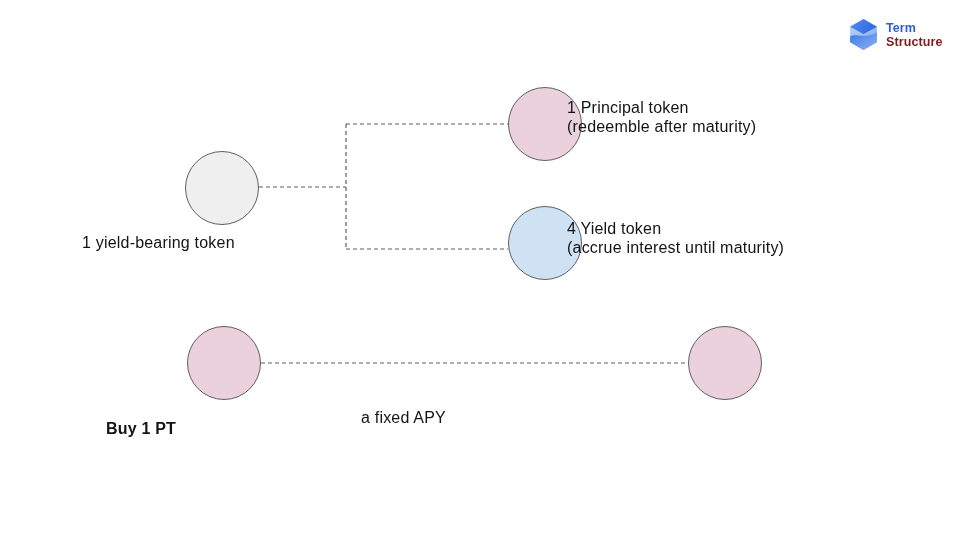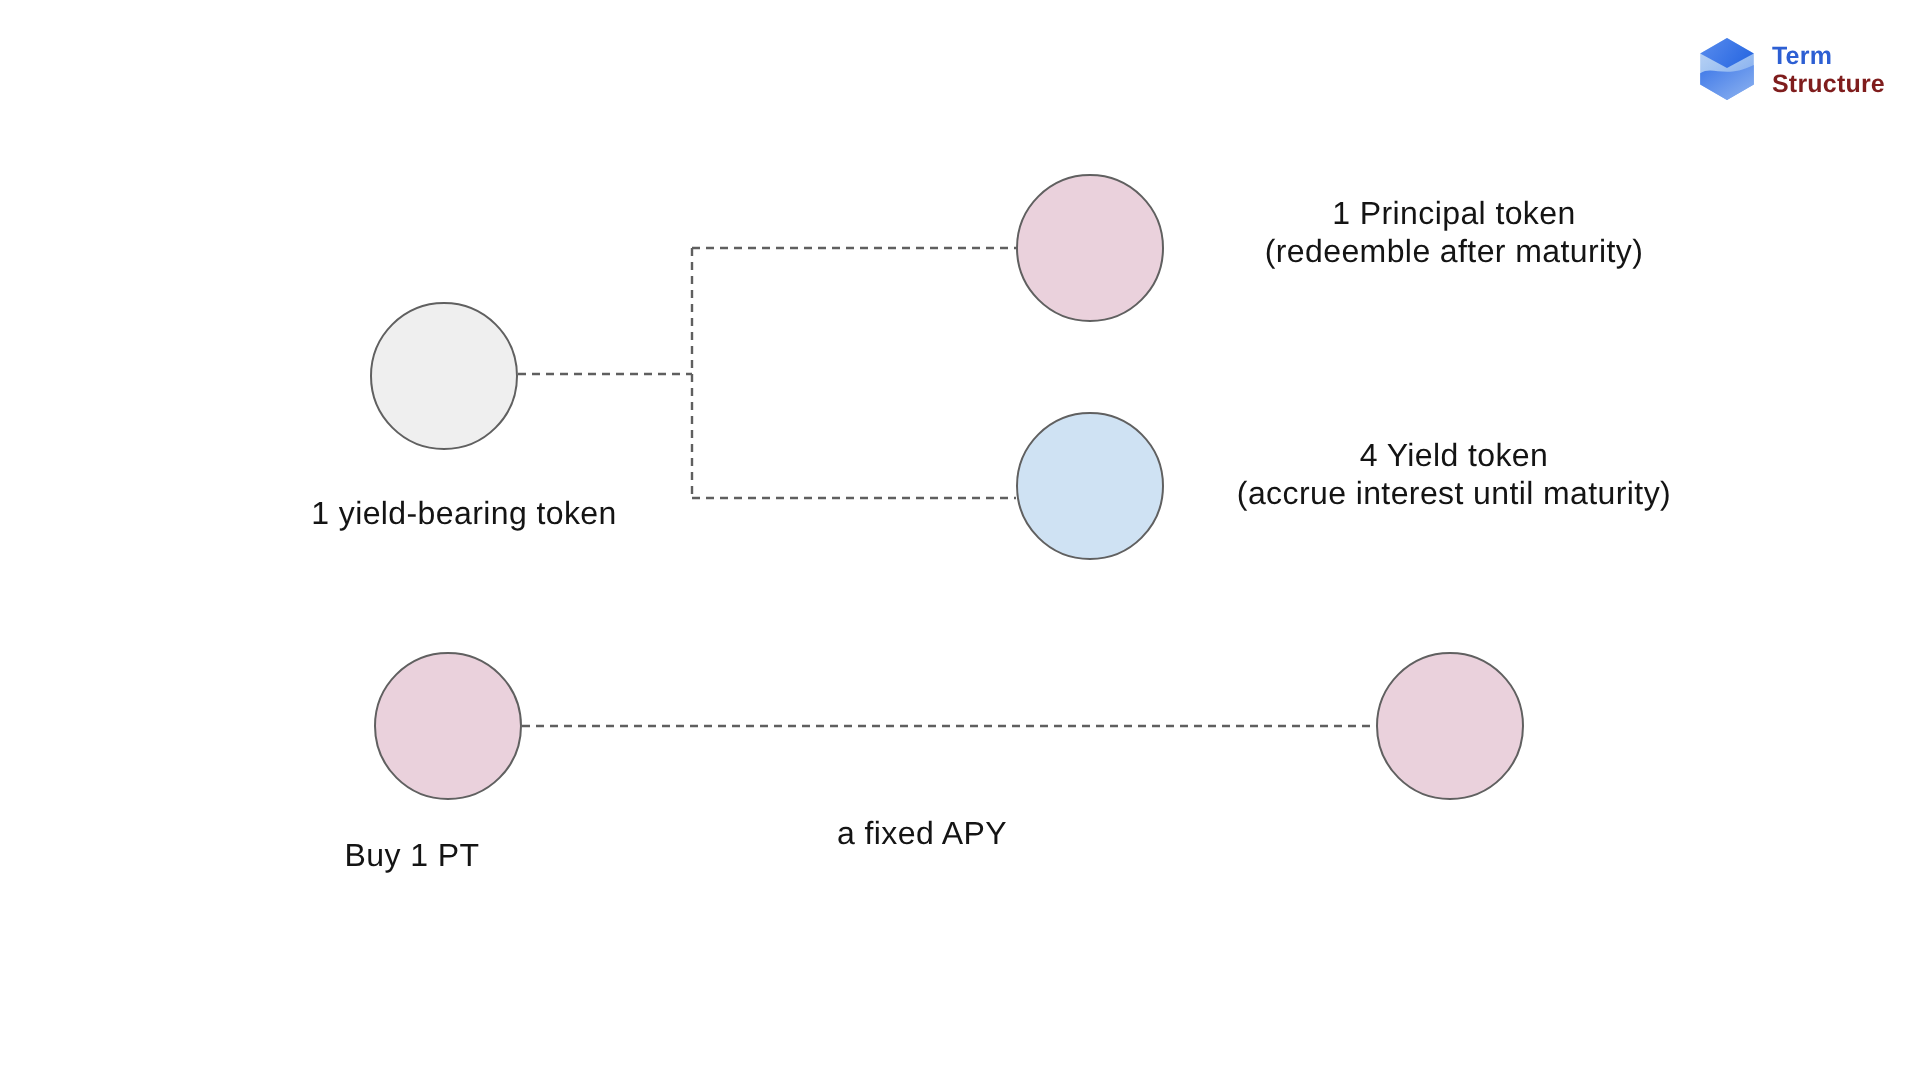--- a/index.html
+++ b/index.html
@@ -27,29 +27,29 @@
   .circle.pt-token    { left: 508px; top: 87px;  }
   .circle.yt-token    { left: 508px; top: 206px; }
   .circle.buy-pt      { left: 187px; top: 326px; }
   .circle.redeem-pt   { left: 688px; top: 326px; }
 
   .label {
     position: absolute;
     color: #141414;
     font-size: 16px;
     line-height: 19px;
-    text-align: center;
+    text-align: left;
     letter-spacing: 0.2px;
     white-space: nowrap;
   }
-  .lbl-src     { left: 82px;  top: 233px; width: 300px; margin-top: 15px; }
+  .lbl-src     { left: 82px;  top: 233px; width: 300px; }
   .lbl-pt      { left: 567px; top: 98px;  width: 320px; }
   .lbl-yt      { left: 567px; top: 219px; width: 320px; }
   .lbl-apy     { left: 361px; top: 408px; width: 200px; }
-  .lbl-buy     { left: 106px; top: 419px; width: 200px; }
+  .lbl-buy     { left: 106px; top: 419px; width: 200px; font-weight: bold; }
   .lbl-redeem  { left: 586px; top: 421px; width: 300px; }
 
   .logo {
     position: absolute;
     left: 847px; top: 18px;
     display: flex;
     align-items: center;
     gap: 6px;
   }
   .logo-icon { width: 33px; height: 33px; display: block; }

